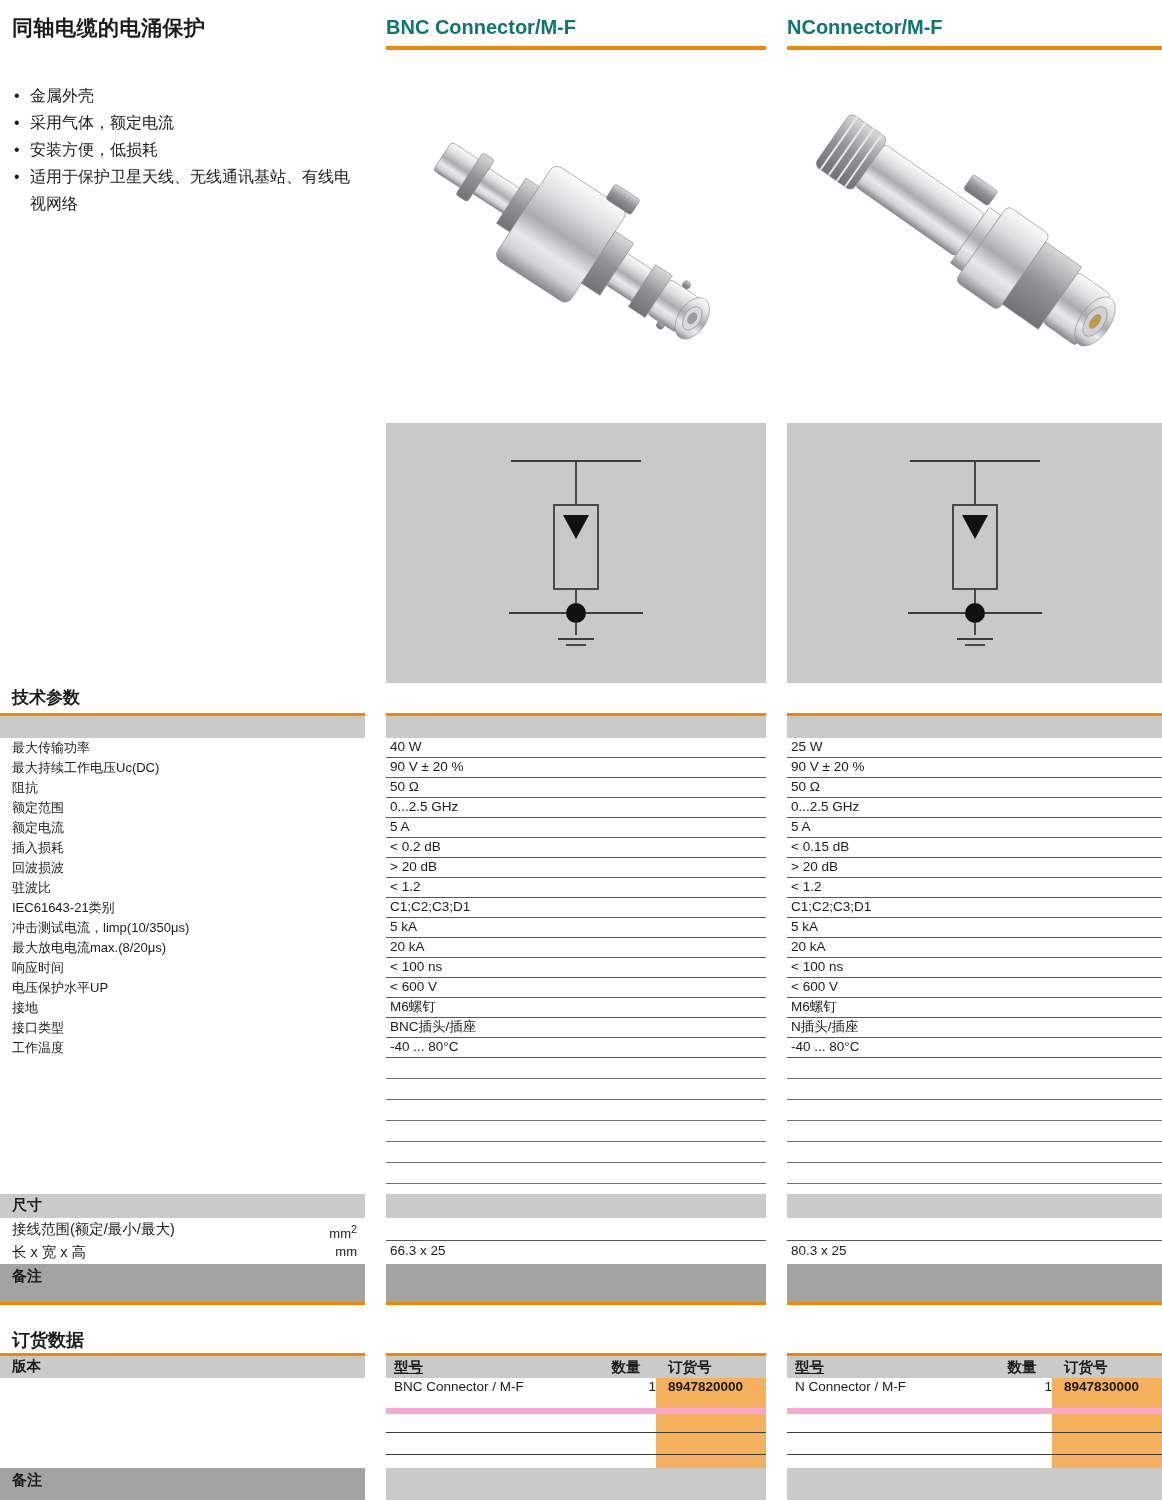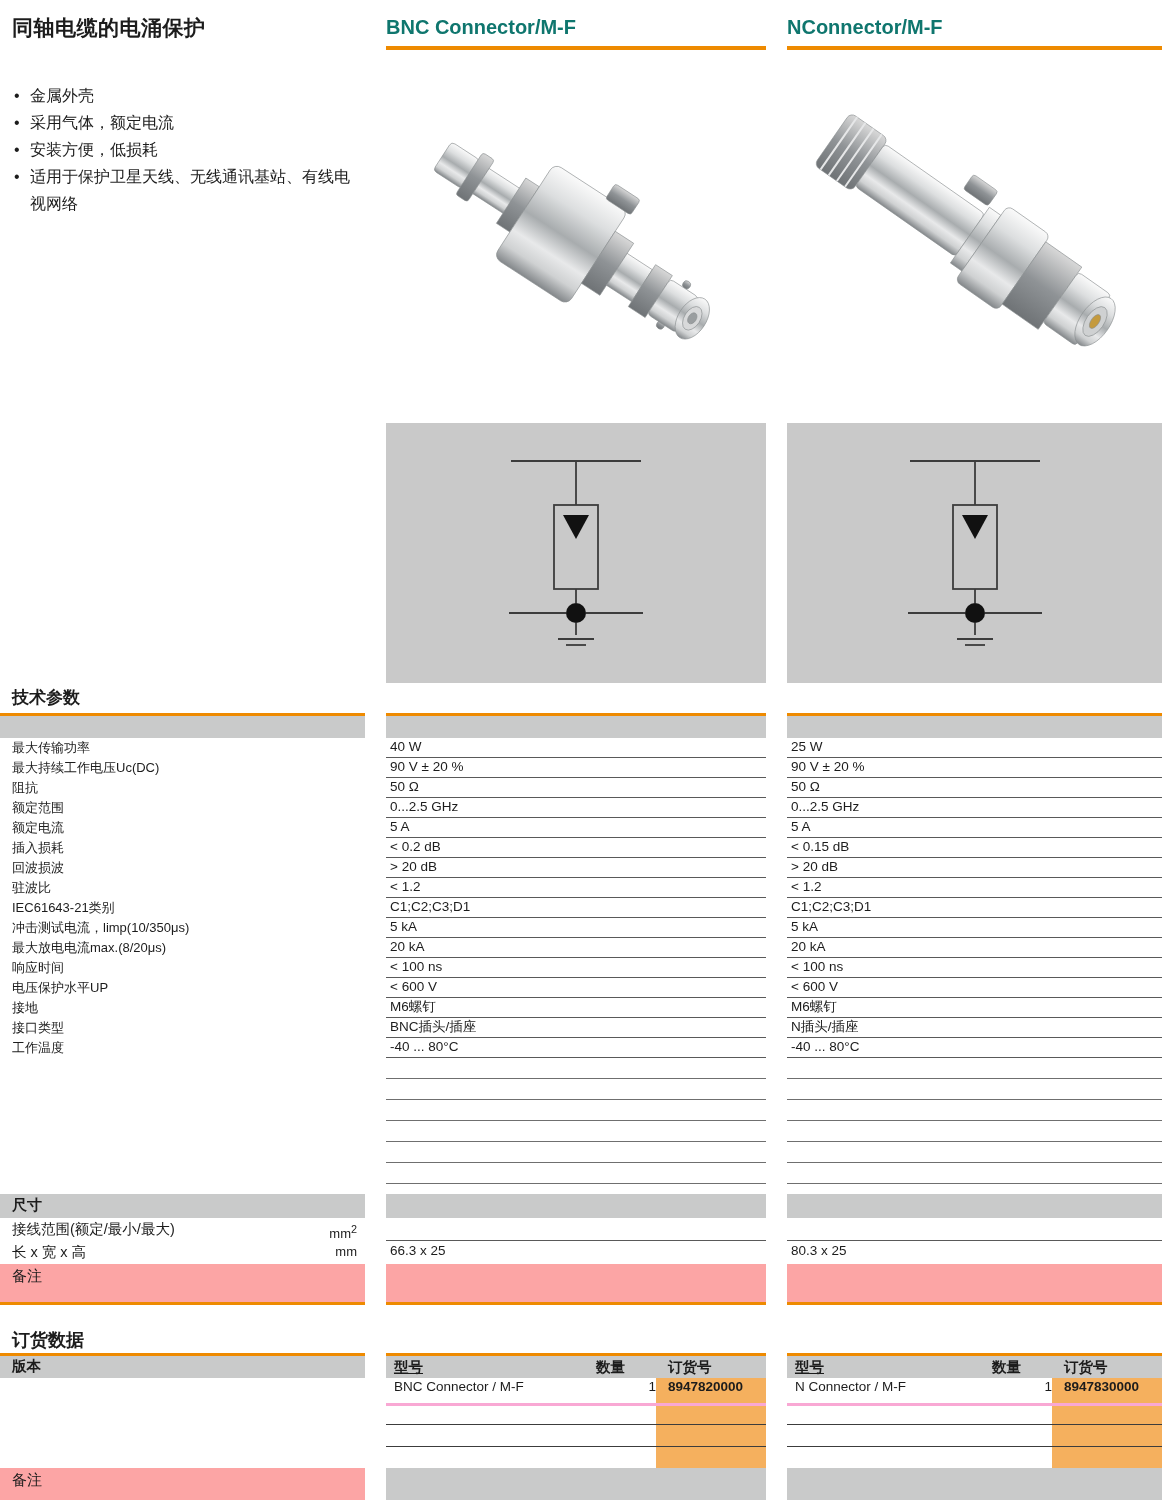--- a/index.html
+++ b/index.html
@@ -46,34 +46,34 @@
 
   
   .band2 { background:#C9CACA; height:24px; font-size:15px; font-weight:bold; padding:2px 0 0 12px; }
   .sec-dimsrows { height:46px; }
   .dim-lrow { height:23px; display:flex; justify-content:space-between; font-size:14.5px; line-height:22px; padding-right:8px; white-space:nowrap; }
   .dim-unit { font-size:13px; }
   .dim-vrow { height:23px; font-size:13.5px; line-height:20px; padding-left:4px; }
   .dim-vrow.bordered { border-bottom:1px solid #595959; }
 
   
-  .notes-band { height:41px; background:#fca5a5; border-bottom:3px solid #EE8A00; font-size:15px; font-weight:normal; padding:3px 0 0 12px; }
+  .notes-band { height:41px; background:#a3a3a3; border-bottom:3px solid #EE8A00; font-size:15px; font-weight:bold; padding:3px 0 0 12px; }
 
   .sec-ordertitle { height:26px; }
 
   
   .ohead { border-top:3px solid #EE8A00; background:#C9CACA; height:25px;
            display:grid; grid-template-columns:1fr 60px 110px; font-size:14.5px; font-weight:bold; line-height:22px; }
   .ohead .h-model { padding-left:8px;text-decoration:underline; }
-  .ohead .h-qty { text-align:left; }
+  .ohead .h-qty { text-align:center; }
   .ohead .h-ordno { padding-left:12px; }
   .obody { position:relative; height:90px; }
   .orange-cell { position:absolute; top:0; right:0; width:110px; height:90px; background:#F5B05E; }
   .orow { position:relative; display:grid; grid-template-columns:1fr 60px 110px; font-size:13.5px; }
-  .orow.r1 { height:28px; line-height:18px; border-bottom:3px solid #f9a8d4; }
+  .orow.r1 { height:36px; line-height:18px; border-bottom:6px solid #f9a8d4; }
   .orow .c-model { padding-left:8px; }
   .orow .c-qty { text-align:right; }
   .orow .c-ordno { padding-left:12px; font-weight:bold; }
   .orow.re1 { height:19px; border-bottom:1px solid #3c3c3c; }
   .orow.re2 { height:22px; border-bottom:1px solid #3c3c3c; }
   .orow.re3 { height:29px; }
   .obottom { height:35px; background:#C9CACA; border-bottom:3px solid #EE8A00; }
   .oleft-white { height:90px; }
   .oband-left { border-top:3px solid #EE8A00; background:#C9CACA; height:25px; font-size:14.5px; font-weight:bold; line-height:21px; padding-left:12px; }
 </style>

